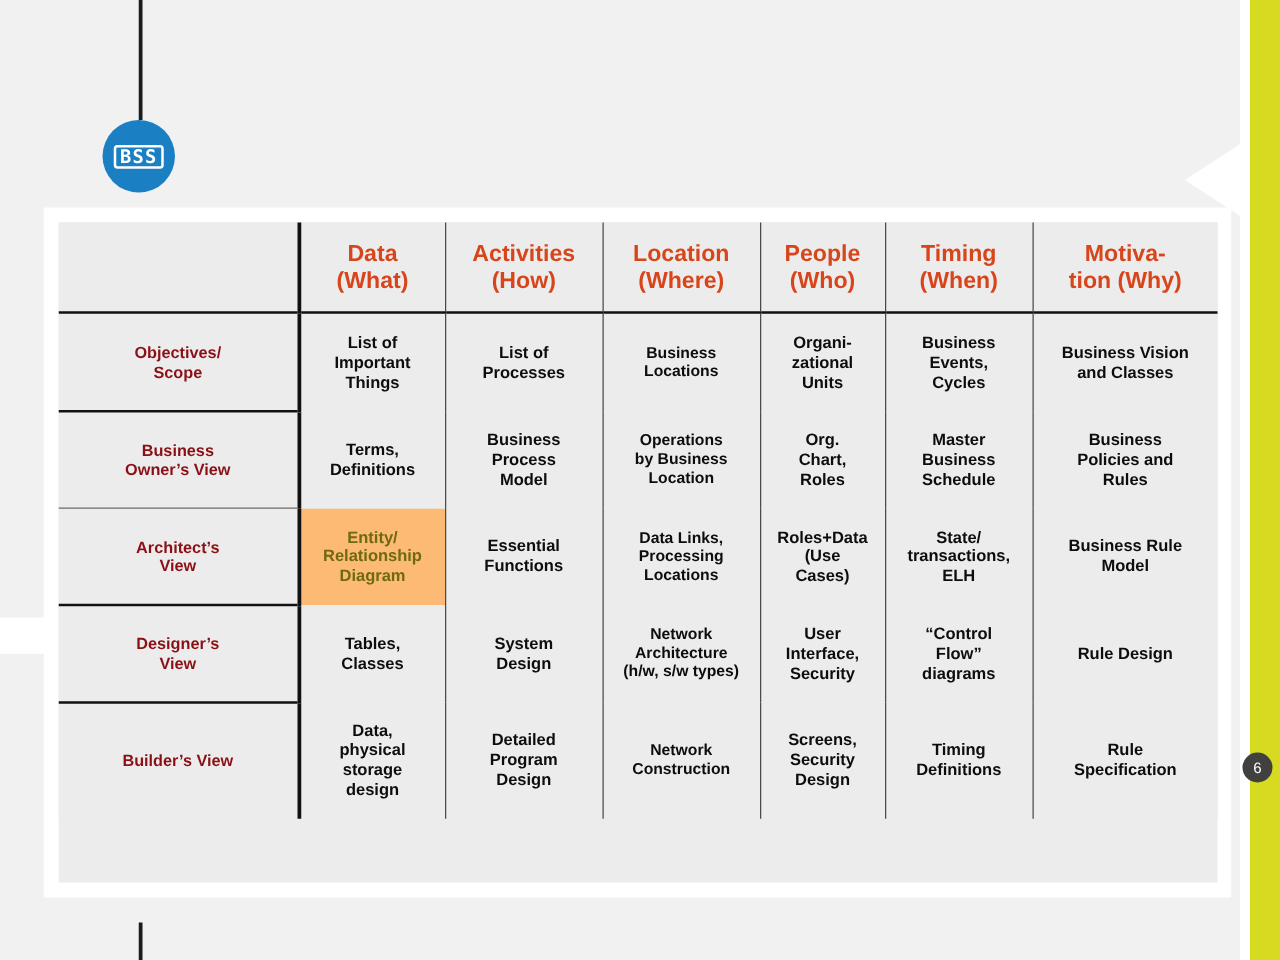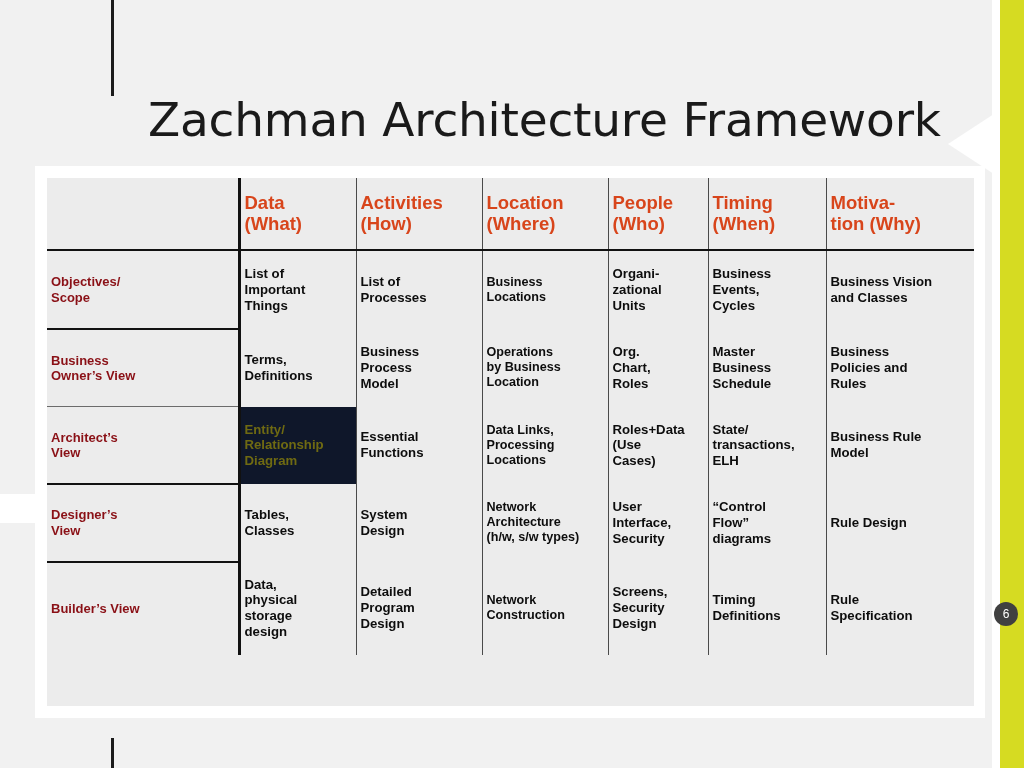--- a/index.html
+++ b/index.html
@@ -168,20 +168,21 @@
     top: 178px;
     width: 927px;
     border-collapse: collapse;
     table-layout: fixed;
     background: #ececec;
   }
 
   table.zachman td, table.zachman th {
     box-sizing: border-box;
     vertical-align: middle;
+    text-align: center;
     padding: 15px 4px;
     background: #ececec;
   }
 
   
   col.c-row-label { width: 192px; }
   col.c-data      { width: 117px; }
   col.c-act       { width: 126px; }
   col.c-loc       { width: 126px; }
   col.c-ppl       { width: 100px; }
@@ -216,21 +217,21 @@
     color: #0d0d0d;
     font-weight: bold;
     font-size: 13.2px;
     line-height: 1.2;
     font-family: "Liberation Sans", sans-serif;
   }
 
   .cell.small { font-size: 12.6px; }
 
   .cell.highlight {
-    background: #0f172a;
+    background: #fdba74;
     color: #6f6a12;
   }
 
   
   .sep-left { border-left: 3px solid #111111; }
   .sep-thin-left { border-left: 1.5px solid #4a4a4a; }
 
   .brd-top-thick { border-top: 2.5px solid #111111; }
   .brd-top-thin  { border-top: 1.2px solid #6b6b6b; }
 
@@ -260,21 +261,23 @@
   <div class="edge-bar"></div>
   <div class="edge-bar-inner"></div>
   <div class="chevron-right"></div>
   <div class="chevron-left"></div>
   <div class="chevron-left-2"></div>
   <div class="vline-top"></div>
   <div class="vline-bottom"></div>
 
   <div class="page-badge">6</div>
 
-  <div class="slide-title">Zachman Architecture Framework</div>
+  <div class="logo">
+    <span class="logo-text">BSS</span>
+  </div>
 
   <div class="matrix-frame"></div>
   <div class="matrix-inner"></div>
 
   <table class="zachman">
     <colgroup>
       <col class="c-row-label">
       <col class="c-data">
       <col class="c-act">
       <col class="c-loc">

